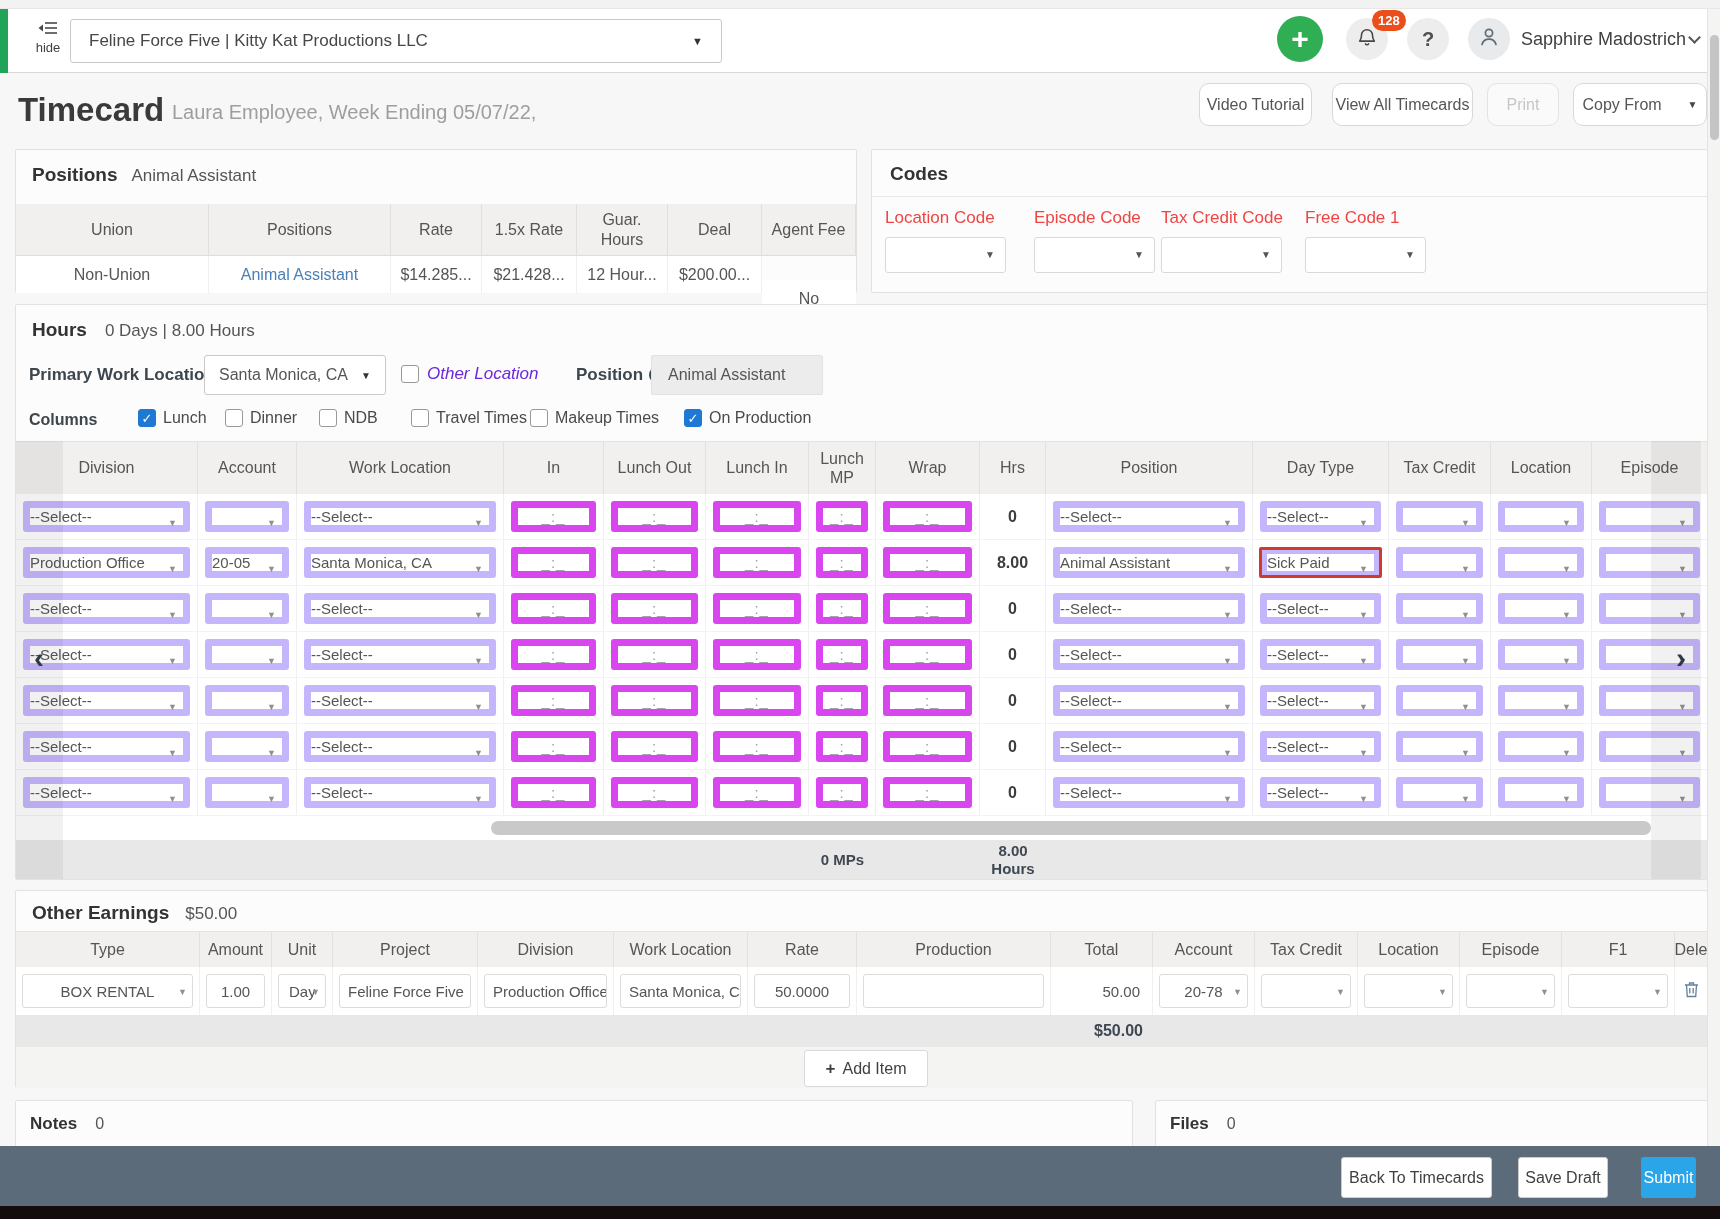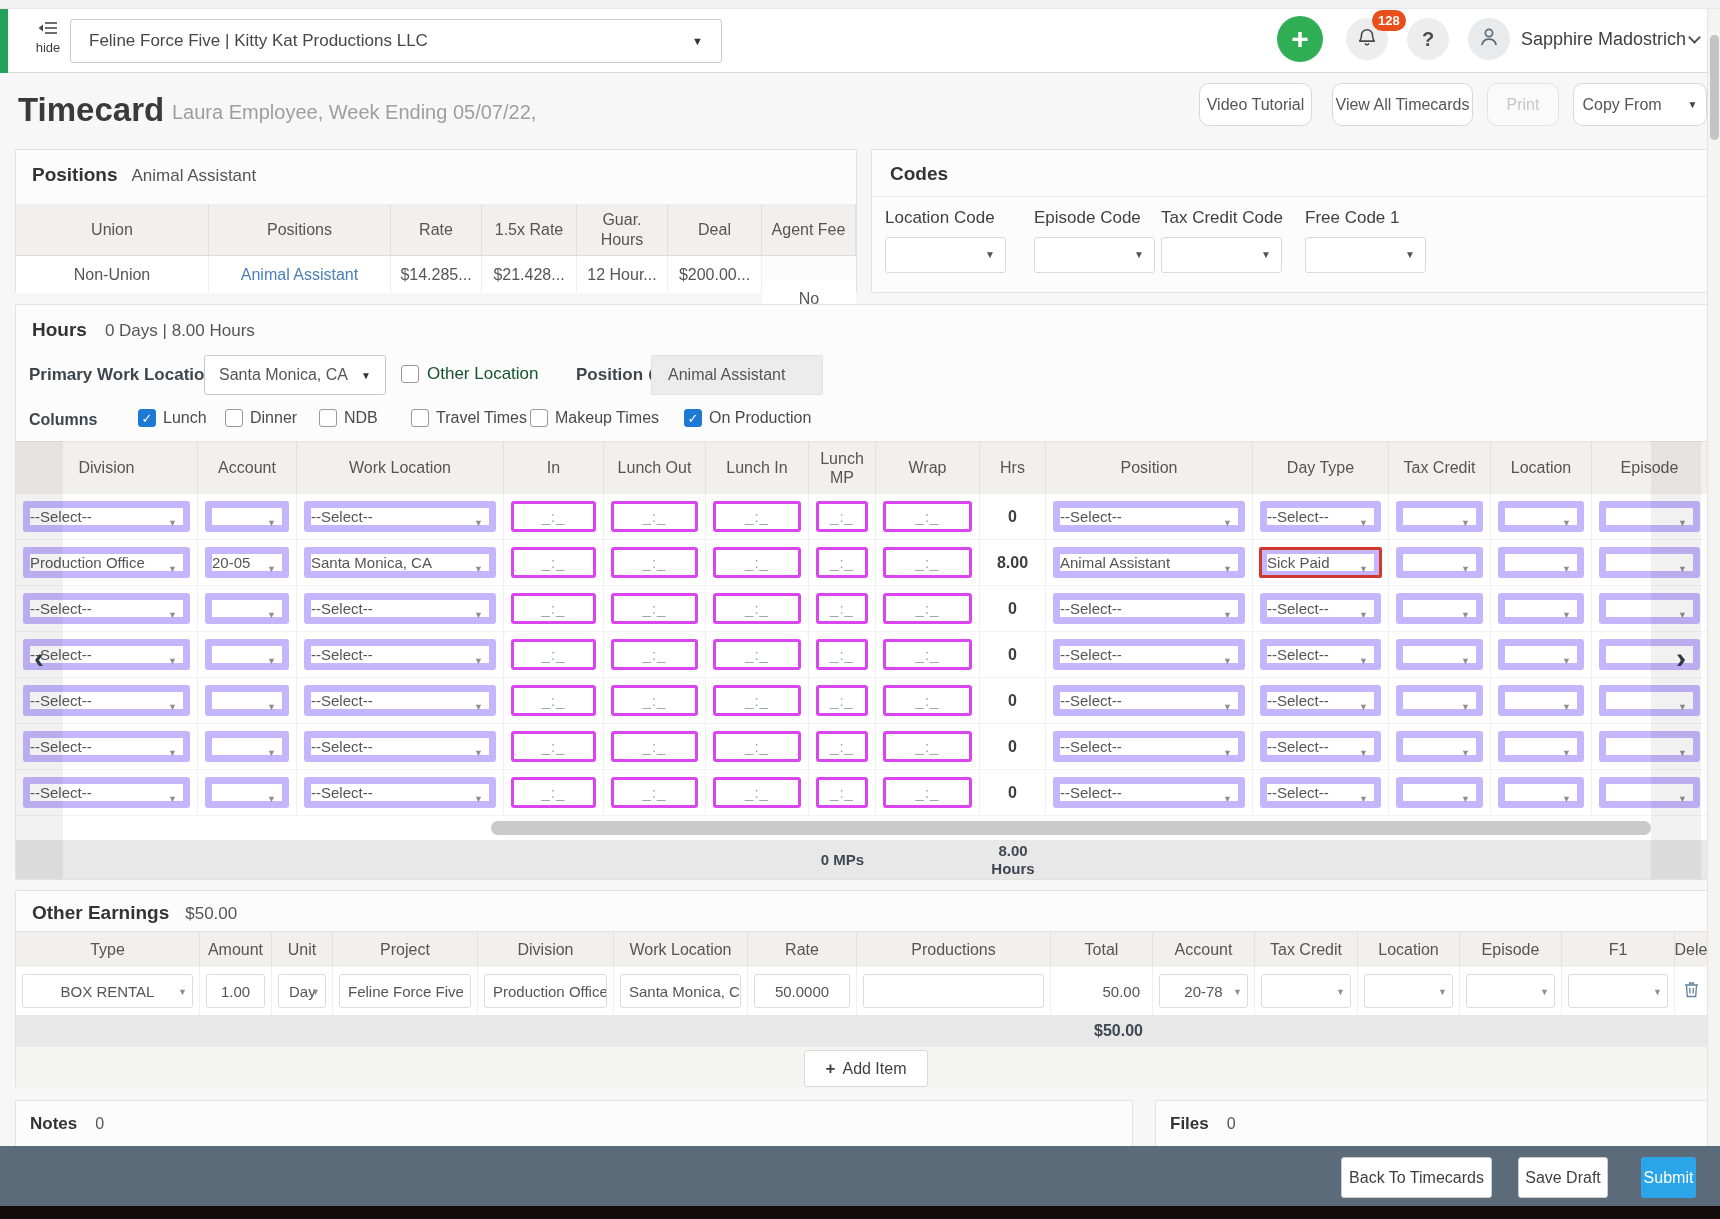--- a/index.html
+++ b/index.html
@@ -46,57 +46,57 @@
   .pth:last-child { border-right:none; }
   .ptd { height:37px; background:#fff; border-right:1px solid #f0f0f0; display:flex; align-items:center; justify-content:center; font-size:16px; color:#555; overflow:hidden; white-space:nowrap; }
   .ptd:last-child { border-right:none;margin-top:24px; }
   .ptd.link { color:#4a80b8; cursor:pointer; }
 
   
   .panel.codes { left:871px; top:149px; width:837px; height:144px; }
   .codes-title { position:absolute; left:18px; top:13px; }
   .codes-divider { position:absolute; left:0; top:46px; width:100%; height:1px; background:#e8e8e8; }
   .code-field { position:absolute; top:58px; }
-  .code-field .clabel { font-size:17px; color:#404040; display:block; margin-bottom:9px; }
+  .code-field .clabel { font-size:17px; color:#ef4444; display:block; margin-bottom:9px; }
   .code-sel { width:121px; height:36px; border:1px solid #d9d9d9; border-radius:3px; background:#fff; position:relative; }
   .code-sel .caret { position:absolute; right:10px; top:11px; font-size:10px; color:#555; }
 
   
   .panel.hours { left:15px; top:304px; width:1693px; height:576px; }
   .hours-head { position:absolute; left:16px; top:14px; display:flex; align-items:baseline; gap:18px; }
   .ctrl-row { position:absolute; left:0; top:48px; width:100%; height:44px; }
   .blabel { font-size:17px; font-weight:bold; color:#3d464d; }
   .pwl-label { position:absolute; left:13px; top:12px; }
   .pwl-sel { position:absolute; left:188px; top:2px; width:182px; height:40px; border:1px solid #c9c9c9; border-radius:3px; background:#fff; display:flex; align-items:center; padding:0 14px; }
   .pwl-sel .stxt { flex:1; font-size:16px; color:#555; }
   .pwl-sel .caret { font-size:10px; color:#333; }
   .oloc { position:absolute; left:385px; top:11px; display:flex; align-items:center; gap:8px; cursor:pointer; }
   .cb { width:18px; height:18px; border:1px solid #999; border-radius:3px; background:#fff; display:flex; align-items:center; justify-content:center; font-size:13px; color:#fff; cursor:pointer; }
   .cb.on { background:#1d79d4; border-color:#1d79d4; }
-  .oloc .olabel { font-size:17px; color:#14532d; }
+  .oloc .olabel { font-size:17px; color:#6d28d9;font-style:italic; }
   .pos-label { position:absolute; left:560px; top:12px; display:flex; align-items:center; gap:6px; }
   .info { width:16px; height:16px; border-radius:50%; background:#3e4a54; color:#fff; font-size:11px; font-weight:bold; font-style:italic; display:inline-flex; align-items:center; justify-content:center; }
   .pos-readonly { position:absolute; left:635px; top:2px; width:172px; height:40px; background:#ececec; border:1px solid #e2e2e2; border-radius:2px; display:flex; align-items:center; padding:0 16px; font-size:16px; color:#555; }
   .columns-row { position:absolute; left:0; top:100px; width:100%; height:34px; }
   .columns-label { position:absolute; left:13px; top:6px; font-size:16px; }
   .toggle { position:absolute; top:4px; display:flex; align-items:center; gap:7px; cursor:pointer; }
   .toggle .tlabel { font-size:16px; color:#4a4a4a; }
 
   
   .pgrid { display:grid; grid-template-columns:182px 99px 207px 100px 102px 103px 67px 104px 66px 207px 136px 102px 101px 116px; }
   .grid-header { position:absolute; left:0; top:136px; width:1692px; border-top:1px solid #e3e3e3; }
   .gh-cell { height:53px; background:#f1f0ef; border-right:1px solid #e2e1e0; border-bottom:1px solid #ddd; display:flex; align-items:center; justify-content:center; text-align:center; font-size:16px; color:#555; line-height:1.2; padding:0 4px; }
   .grid-rows { position:absolute; left:0; top:189px; width:1692px; }
   .g-row { height:46px; }
   .g-cell { border-right:1px solid #f0f0f0; border-bottom:1px solid #f3f3f3; display:flex; align-items:center; justify-content:center; padding:0 7px; background:#fff; }
   .sel { position:relative; width:100%; height:31px; border:7px solid #c4b5fd; border-radius:3px; background:#fff; display:flex; align-items:center; justify-content:flex-start; cursor:pointer; }
   .sel .sel-txt { font-size:15px; color:#555; white-space:nowrap; overflow:hidden; max-width:calc(100% - 24px); }
   .sel .caret { position:absolute; right:6px; top:10px; font-size:9px; color:#8f8f8f; }
   .ring { position:absolute; left:-8px; right:-8px; top:-7px; bottom:-7px; border:3px solid #cf392e; border-radius:2px; pointer-events:none; }
-  .timebox { width:100%; height:31px; border:3px solid #d946ef; border-radius:3px; background:#fff; display:flex; align-items:center; justify-content:center; font-size:15px; color:#9aa2a8; letter-spacing:1px; cursor:text; }
+  .timebox { width:100%; height:31px; border:7px solid #d946ef; border-radius:3px; background:#fff; display:flex; align-items:center; justify-content:center; font-size:15px; color:#9aa2a8; letter-spacing:1px; cursor:text; }
   .hrsval { font-size:16px; font-weight:bold; color:#3d3d3d; }
   .hscroll { position:absolute; left:0; top:511px; width:1692px; height:24px; background:#fff; }
   .hthumb { position:absolute; left:475px; top:5px; width:1160px; height:14px; border-radius:7px; background:#c9c9c9; cursor:pointer; }
   .g-totals { position:absolute; left:0; top:535px; width:1692px; height:39px; background:#e9e8e8; align-items:center; }
   .tot-mp { grid-column:7; text-align:center; font-size:15px; font-weight:bold; color:#3e4852; }
   .tot-hrs { grid-column:9; text-align:center; font-size:15px; font-weight:bold; color:#3e4852; line-height:1.15; display:flex; flex-direction:column; }
   .band { position:absolute; top:136px; height:438px; background:rgba(60,60,60,0.07); z-index:2; }
   .band.left { left:0; width:47px; }
   .band.right { left:1635px; width:50px; }
   .chev { position:absolute; top:338px; font-size:30px; font-weight:bold; color:#2e3a45; z-index:3; cursor:pointer; line-height:1; }
@@ -812,21 +812,21 @@
       <span class="sec-sub">$50.00</span>
     </div>
     <div class="oe-header ogrid" id="oe-header">
         <div class="oh-cell">Type</div>
         <div class="oh-cell">Amount</div>
         <div class="oh-cell">Unit</div>
         <div class="oh-cell">Project</div>
         <div class="oh-cell">Division</div>
         <div class="oh-cell">Work Location</div>
         <div class="oh-cell">Rate</div>
-        <div class="oh-cell">Productions</div>
+        <div class="oh-cell">Production</div>
         <div class="oh-cell">Total</div>
         <div class="oh-cell">Account</div>
         <div class="oh-cell">Tax Credit</div>
         <div class="oh-cell">Location</div>
         <div class="oh-cell">Episode</div>
         <div class="oh-cell">F1</div>
         <div class="oh-cell">Dele</div>
       </div>
     <div class="oe-row ogrid" id="oe-row">
         <div class="o-cell">

